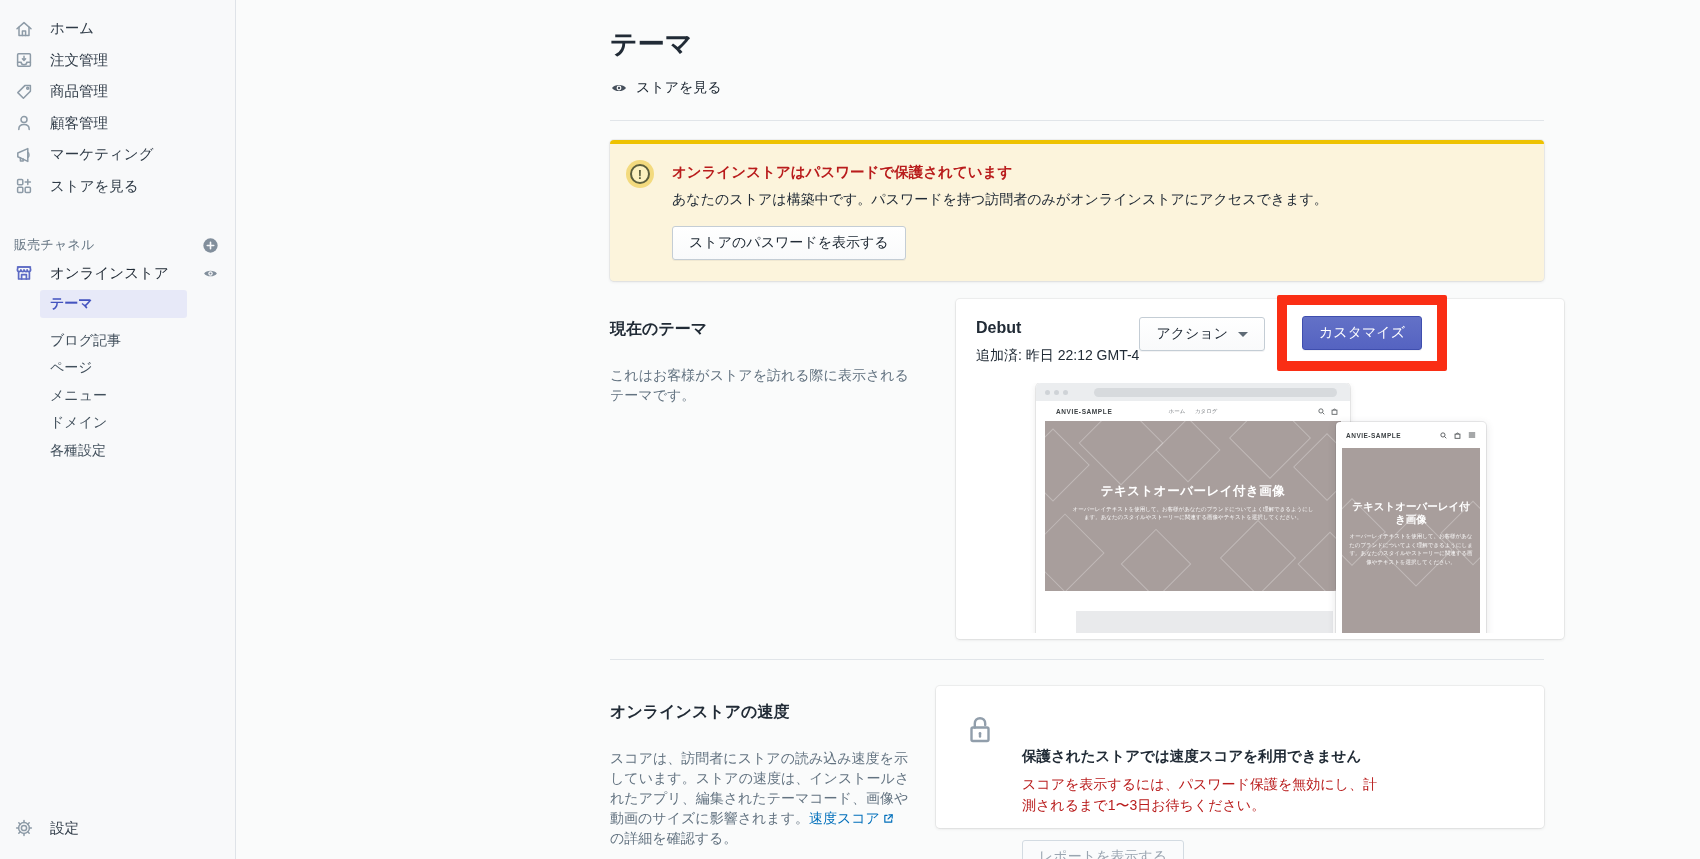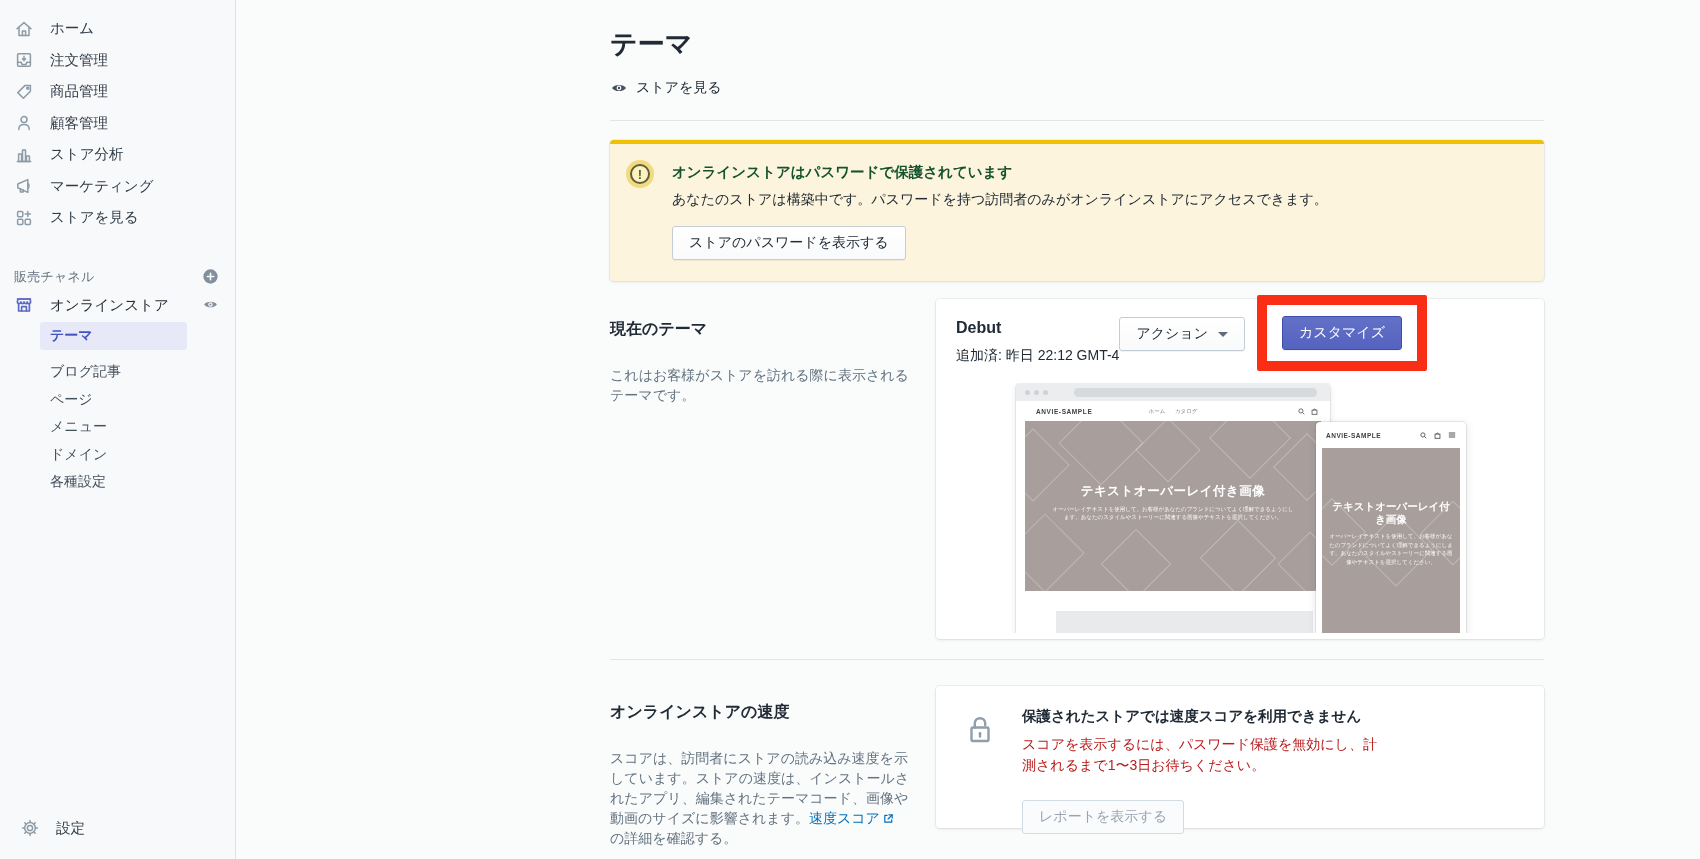--- a/index.html
+++ b/index.html
@@ -32,21 +32,21 @@
   .channel-left { display:flex; align-items:flex-end; }
   .channel-left .ico { width:20px; height:20px; margin-right:16px; display:flex; }
   .sub-nav { margin-top:2px; }
   .sub-item {
     width:147px; margin-left:40px; height:27.5px; display:flex; align-items:center;
     padding-left:10px; font-size:14px; color:#42505c; border-radius:3px; cursor:pointer;
   }
   .sub-item.active { background:#e7e9f8; color:#4353bf; font-weight:bold; height:28px; margin-bottom:9px; }
   .settings-row {
     position:absolute; left:0; bottom:14px; width:100%; height:34px;
-    display:flex; align-items:center; padding-left:20px; font-size:14.5px; color:#2f3b47; cursor:pointer;
+    display:flex; align-items:center; padding-left:14px; font-size:14.5px; color:#2f3b47; cursor:pointer;
   }
   .settings-row .ico { width:20px; height:20px; margin-right:16px; display:flex; }
 
   
   .main { position:absolute; left:610px; top:0; width:934px; }
   .page-title { margin-top:26px; font-size:27px; font-weight:bold; color:#212b36; }
   .view-store { margin-top:17px; display:inline-flex; align-items:center; font-size:14px; color:#212b36; cursor:pointer; }
   .view-store .ico { width:18px; height:18px; margin-right:8px; display:flex; }
   .rule { border:none; border-top:1px solid #e1e5e9; margin-top:19px; }
 
@@ -55,21 +55,21 @@
     margin-top:19px; height:141px; background:#fcf4dc; border-radius:4px;
     box-shadow:0 0 0 1px rgba(63,63,68,.06), 0 1px 3px rgba(63,63,68,.12);
     border-top:4px solid #eec200; padding:17px 20px 0 18px; display:flex;
   }
   .banner-icon {
     width:20px; height:20px; border-radius:50%; border:2px solid #5c5f3d; color:#5c5f3d;
     background:#fdf2c0; box-shadow:0 0 0 4px #f3da7e; font-weight:bold; font-size:13px;
     display:flex; align-items:center; justify-content:center; margin:3px 2px 0 2px; flex:none;
   }
   .banner-content { margin-left:20px; padding-top:2px; }
-  .banner-title { font-size:14.5px; font-weight:bold; color:#14532d; }
+  .banner-title { font-size:14.5px; font-weight:bold; color:#b91c1c; }
   .banner-body { margin-top:9px; font-size:14px; color:#212b36; }
   .banner-content .btn { margin-top:17px; }
 
   
   .btn {
     display:inline-flex; align-items:center; justify-content:center;
     height:34px; padding:0 16px; font-size:14px; color:#212b36;
     background:linear-gradient(to bottom,#ffffff,#f9fafb);
     border:1px solid #c4cdd5; border-radius:3px; cursor:pointer;
     box-shadow:0 1px 0 rgba(22,29,37,.05); font-family:inherit;
@@ -91,21 +91,21 @@
   .section-heading { font-size:16px; font-weight:bold; color:#212b36; }
   .section-desc { margin-top:25px; font-size:14px; line-height:20px; color:#637381; width:300px; }
   .link { color:#006fbb; text-decoration:none; cursor:pointer; }
 
   .card {
     background:#fff; border-radius:4px;
     box-shadow:0 0 0 1px rgba(63,63,68,.06), 0 1px 3px rgba(63,63,68,.12);
   }
 
   
-  .theme-section { margin-top:18px; }
+  .theme-section { margin-top:18px;gap:20px; }
   .theme-section .left-col { padding-top:20px; }
   .theme-card { height:340px; padding:20px 20px 0 20px; }
   .theme-card-header { display:flex; justify-content:flex-start; align-items:flex-start; }
   .theme-name { font-size:16px; font-weight:bold; color:#212b36; }
   .theme-added { margin-top:10px; font-size:14px; color:#212b36; }
   .theme-actions { display:flex; align-items:flex-start; margin-top:-2px; }
   .annotation-box {
     display:inline-block; border:10px solid #fa2e14; border-radius:2px;
     padding:11px 15px; margin:-22px -20px 0 12px;
   }
@@ -149,21 +149,21 @@
   .hero-title-mobile { margin-top:52px; font-size:10.5px; font-weight:bold; line-height:13px; width:90%; z-index:2; }
   .hero-body-mobile { margin-top:6px; font-size:5.5px; line-height:8.5px; width:92%; opacity:.92; z-index:2; }
 
   
   .speed-rule { margin-top:20px; }
   .speed-section { margin-top:26px; }
   .speed-section .left-col { padding-top:16px; }
   .speed-card { height:142px; padding:20px; display:flex; }
   .lock-wrap { width:36px; margin:6px 0 0 6px; flex:none; display:flex; }
   .speed-content { margin-left:24px; padding-top:1px; }
-  .speed-card-title { font-size:14.5px; font-weight:bold; color:#212b36; }
+  .speed-card-title { font-size:14.5px; font-weight:bold; color:#212b36;margin-top:40px; }
   .speed-card-body { margin-top:8px; font-size:14px; line-height:21px; color:#b91c1c; max-width:360px; }
   .speed-content .btn { margin-top:24px; }
 
   .ext-ico { display:inline-flex; margin:0 3px; vertical-align:-1px; }
 </style>
 </head>
 <body>
 
 <aside class="sidebar">
   <nav class="nav">
@@ -197,31 +197,20 @@
       <span>商品管理</span>
     </div>
     <div class="nav-item">
       <span class="ico">
         <svg width="20" height="20" viewBox="0 0 20 20" fill="none" stroke="#8d9ba7" stroke-width="1.5" stroke-linecap="round" stroke-linejoin="round">
             <circle cx="10" cy="6.6" r="3"></circle>
             <path d="M4.8 16.4 C4.8 13.2 7.1 11.6 10 11.6 C12.9 11.6 15.2 13.2 15.2 16.4"></path>
           </svg>
       </span>
       <span>顧客管理</span>
-    </div>
-    <div class="nav-item">
-      <span class="ico">
-        <svg width="20" height="20" viewBox="0 0 20 20" fill="none" stroke="#8d9ba7" stroke-width="1.5" stroke-linecap="round" stroke-linejoin="round">
-            <path d="M3.4 16.6 H16.6"></path>
-            <rect x="4.6" y="9" width="3" height="7.6"></rect>
-            <rect x="8.5" y="5" width="3" height="11.6"></rect>
-            <rect x="12.4" y="11" width="3" height="5.6"></rect>
-          </svg>
-      </span>
-      <span>ストア分析</span>
     </div>
     <div class="nav-item">
       <span class="ico">
         <svg width="20" height="20" viewBox="0 0 20 20" fill="none" stroke="#8d9ba7" stroke-width="1.5" stroke-linecap="round" stroke-linejoin="round">
             <path d="M3.8 11.8 V8 L13.8 3.6 V16.4 L3.8 11.8 Z"></path>
             <path d="M6.4 12.8 V16 H9.2 V14"></path>
             <path d="M13.8 7.4 C15.4 7.8 15.4 12 13.8 12.4"></path>
           </svg>
       </span>
       <span>マーケティング</span>

